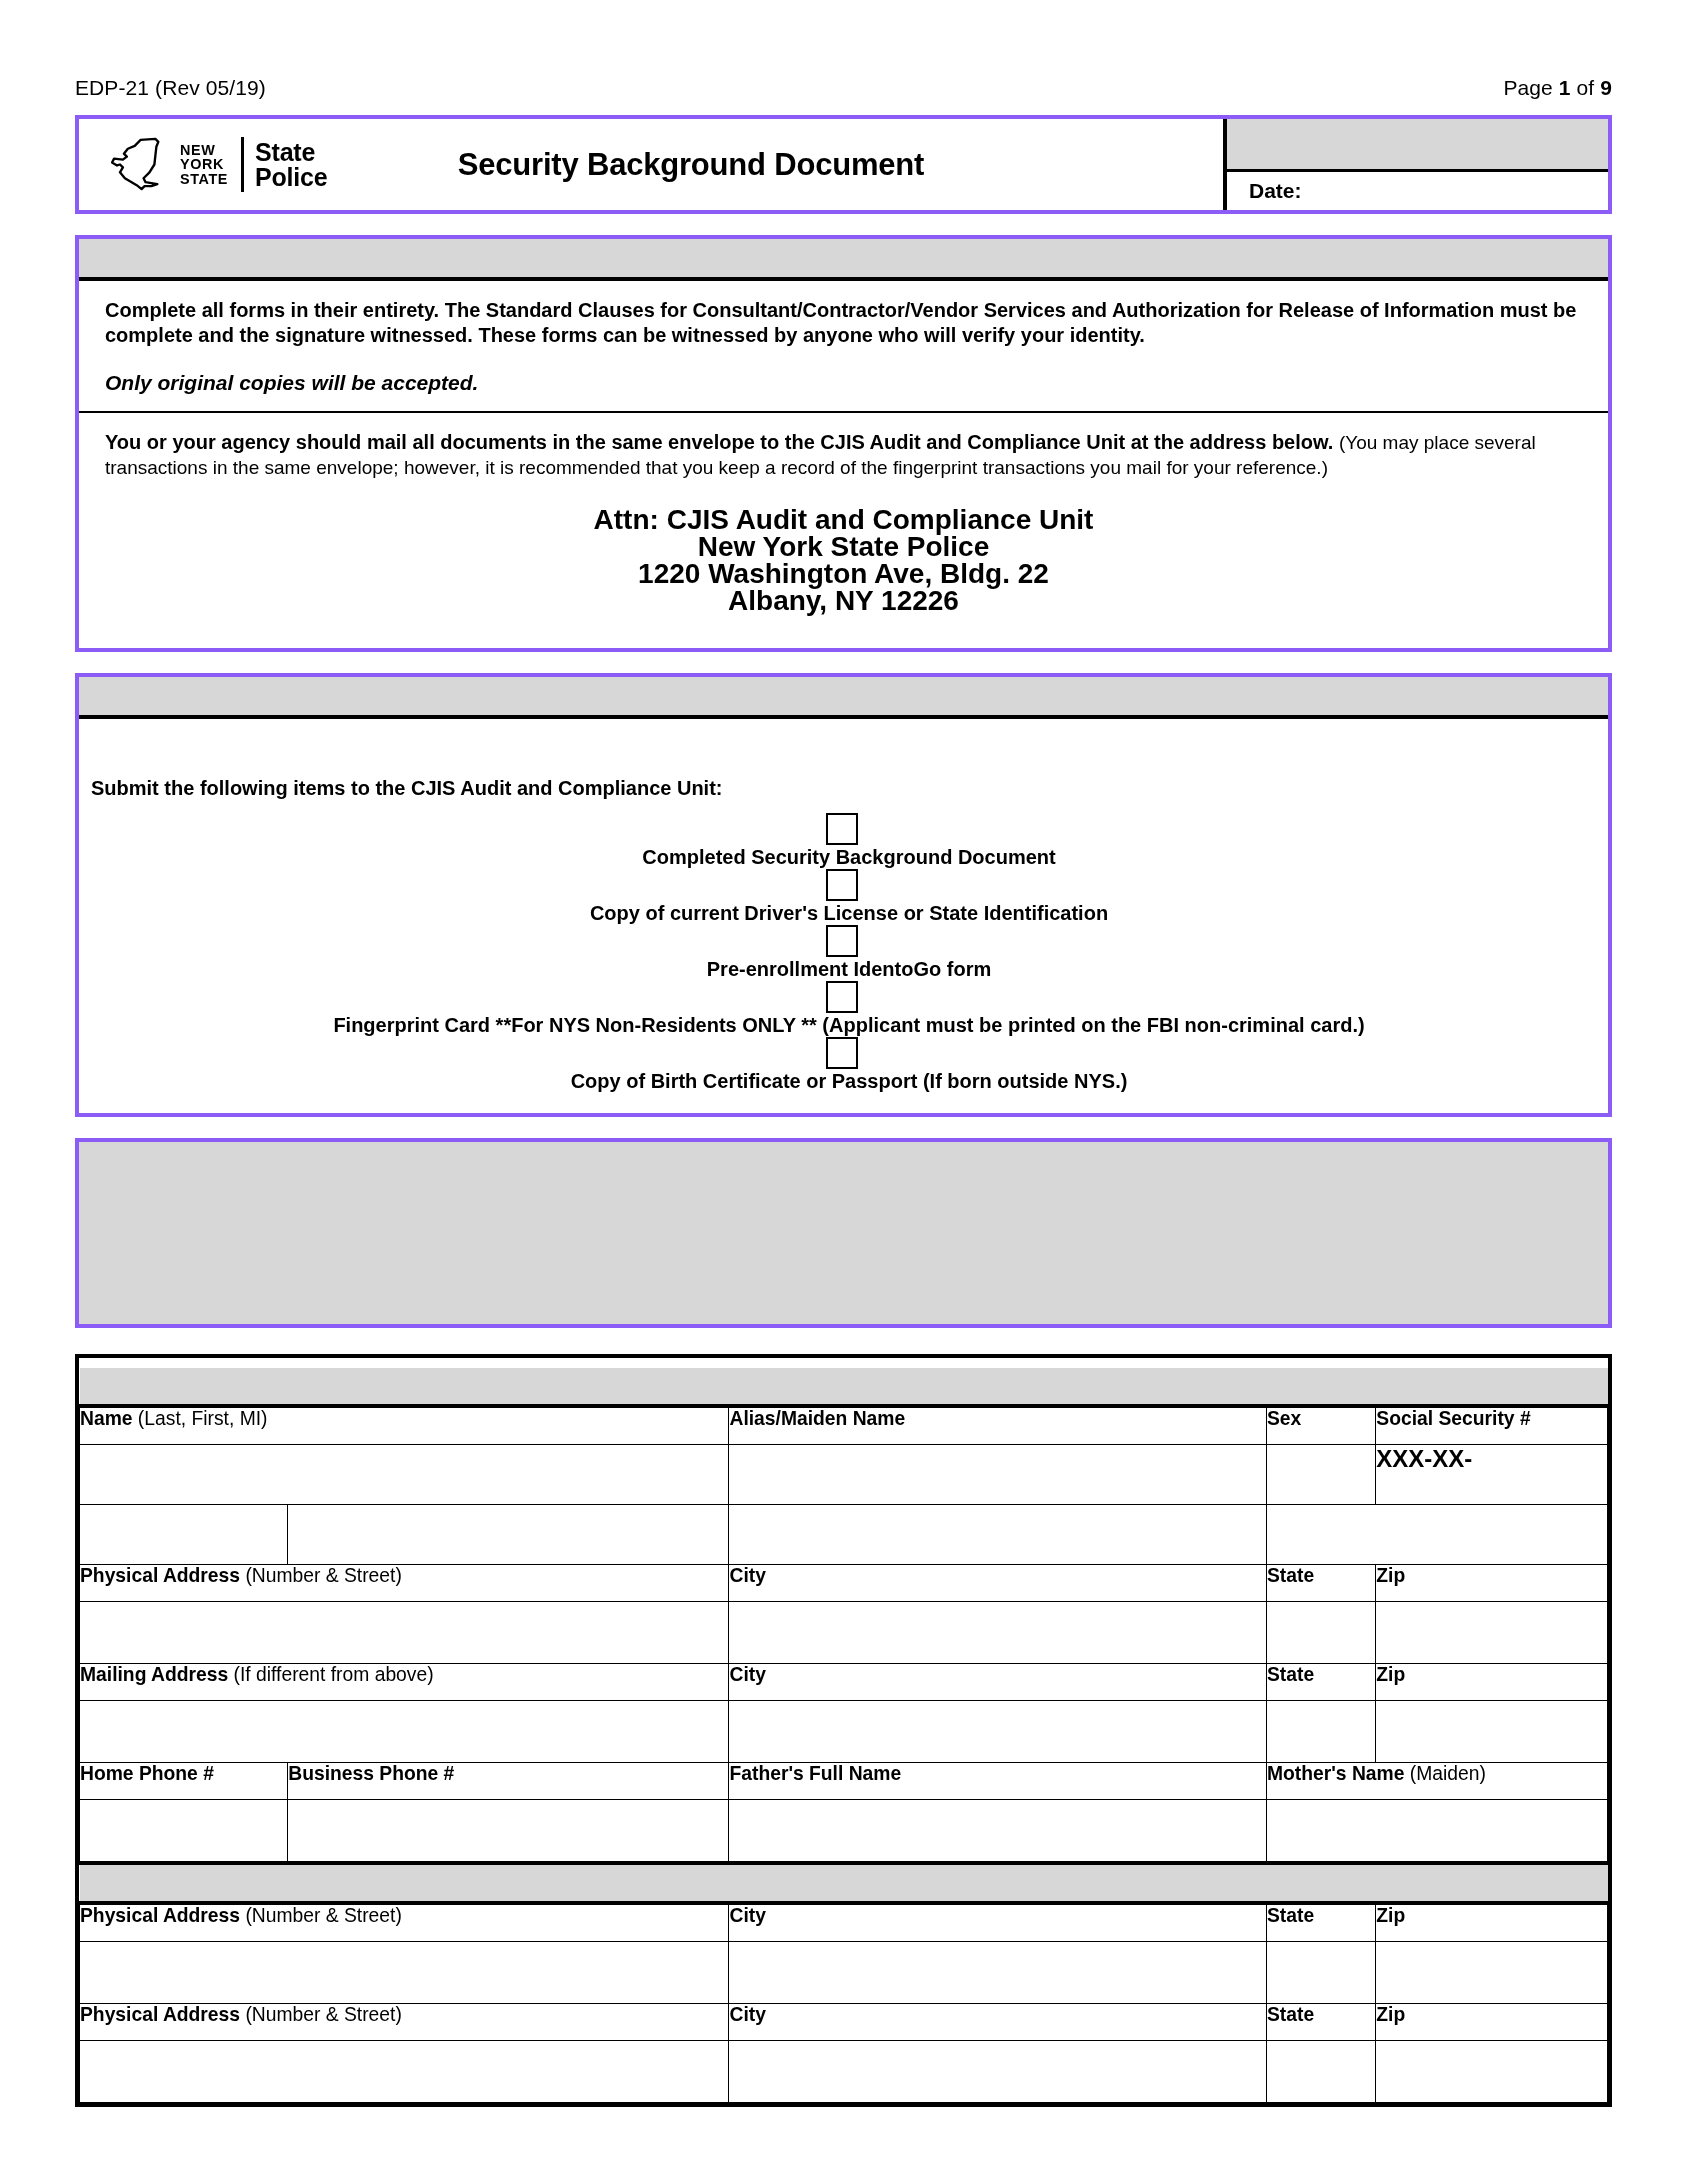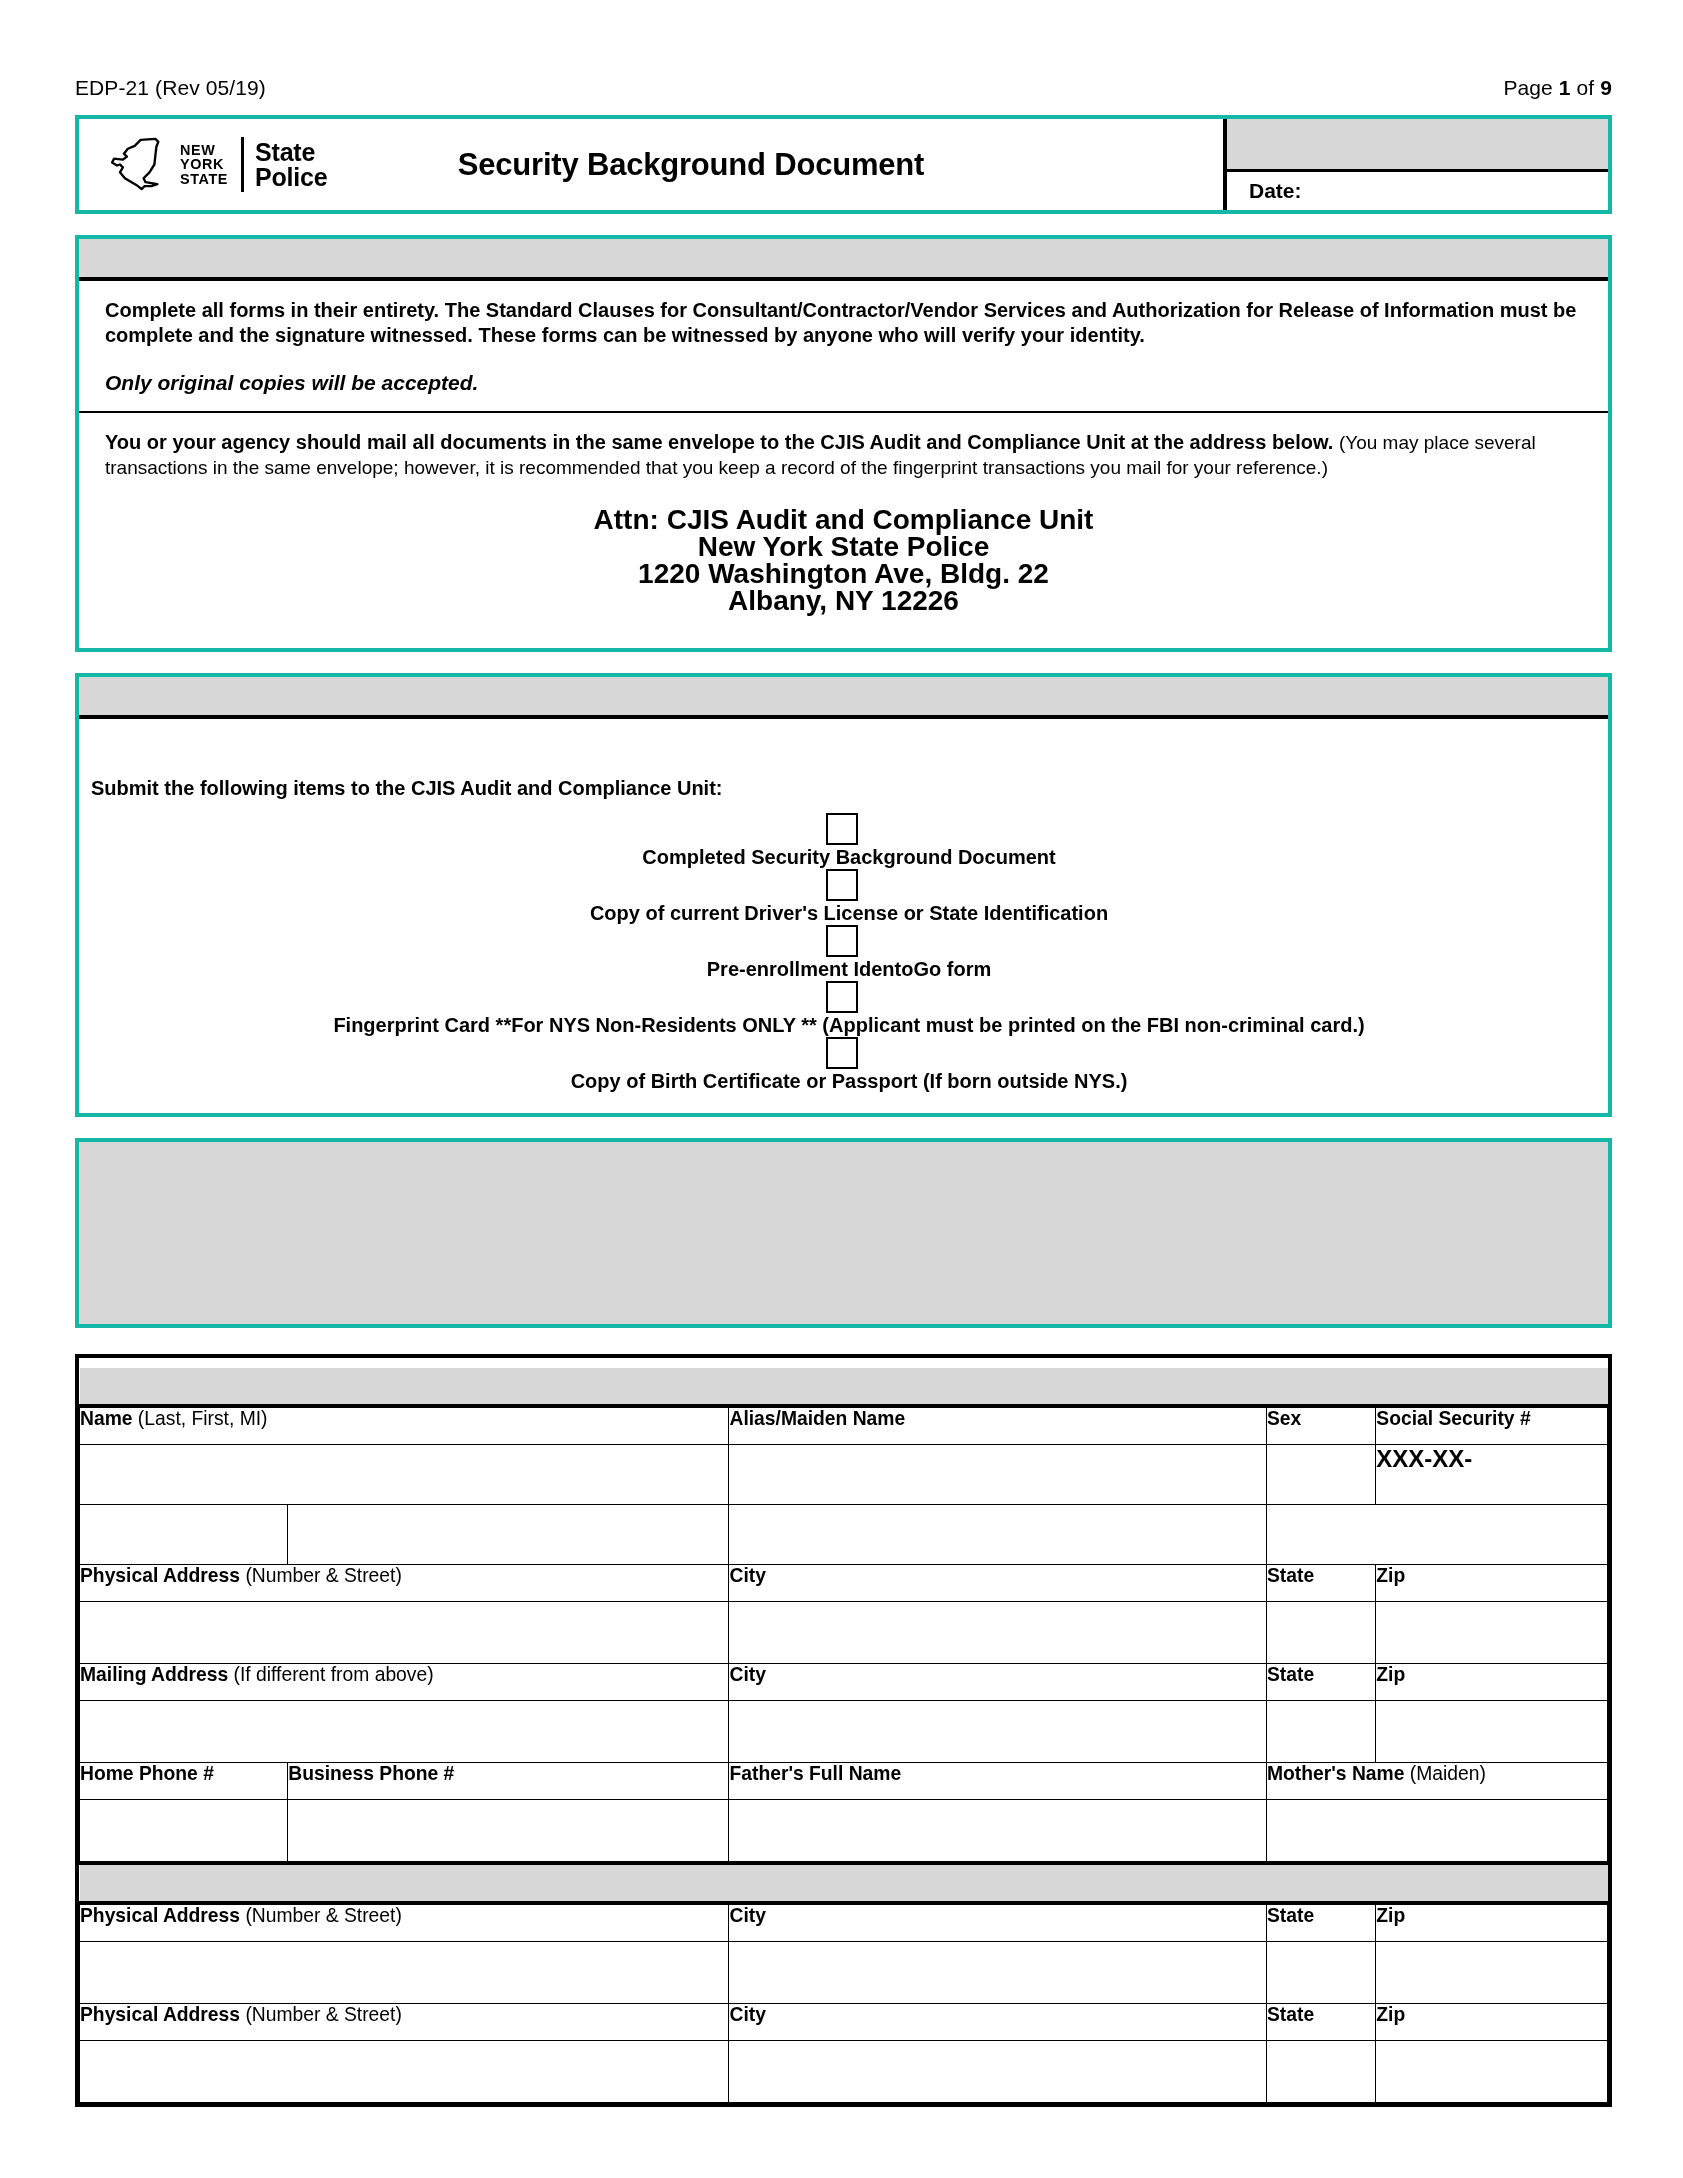--- a/index.html
+++ b/index.html
@@ -32,21 +32,21 @@
     font-size: 21px;
     line-height: 1;
     margin-bottom: 17px;
   }
   .doc-header .form-code { letter-spacing: 0.1px; }
   .doc-header .page-no { letter-spacing: 0.1px; }
   .page-no b { font-weight: bold; }
 
   
   .frame {
-    border: 4px solid #14b8a6;
+    border: 4px solid #8b5cf6;
     box-sizing: border-box;
     background: #fff;
   }
 
   
   .title-bar {
     display: flex;
     height: 99px;
     align-items: stretch;
   }

